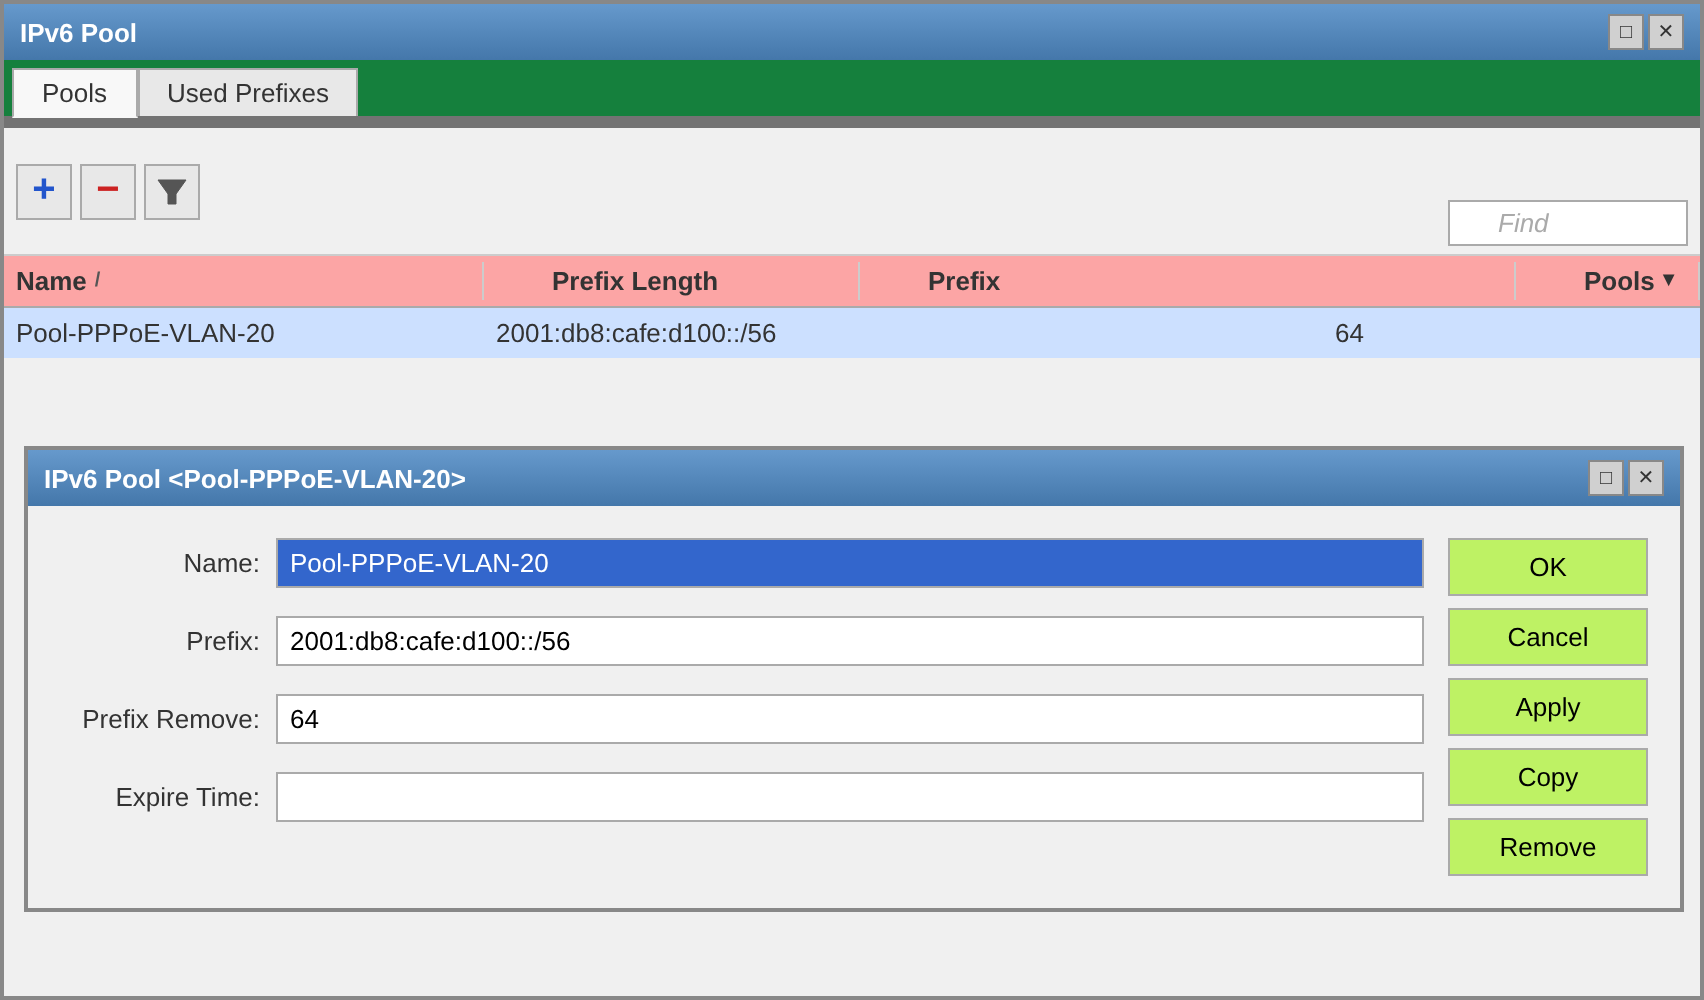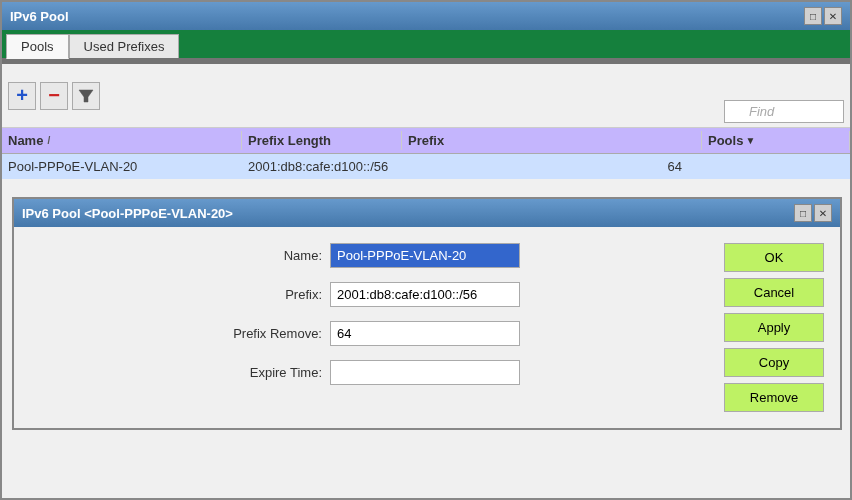--- a/index.html
+++ b/index.html
@@ -104,23 +104,24 @@
       padding: 3px 24px;
       width: 120px;
       background: white;
       color: #aaa;
       font-style: italic;
       margin-top: 32px;
     }
 
     .table-header {
       display: flex;
-      background: #c4b5fd;
+      background: #fca5a5;
       border-bottom: 1px solid #aaa;
       padding: 3px 0;
+      gap: 28px;
     }
 
     .th {
       padding: 2px 6px;
       font-weight: bold;
       color: #333;
       border-right: 1px solid #ccc;
     }
 
     .th.name { width: 240px; display: flex; align-items: center; gap: 4px; }
@@ -148,21 +149,21 @@
 
     .main-content {
       flex: 1;
       position: relative;
       overflow: hidden;
     }
 
     
     .inner-window {
       position: absolute;
-      top: 18px;
+      top: 44px;
       left: 10px;
       width: 830px;
       background: #f0f0f0;
       border: 2px solid #888;
     }
 
     .inner-title-bar {
       background: linear-gradient(to bottom, #6699cc, #4477aa);
       color: white;
       padding: 4px 8px;
@@ -181,21 +182,20 @@
       display: flex;
       padding: 16px;
       gap: 12px;
     }
 
     .form-section {
       flex: 1;
       display: flex;
       flex-direction: column;
       gap: 14px;
-      align-items: center;
     }
 
     .form-row {
       display: flex;
       align-items: center;
       gap: 8px;
     }
 
     .form-label {
       width: 100px;

